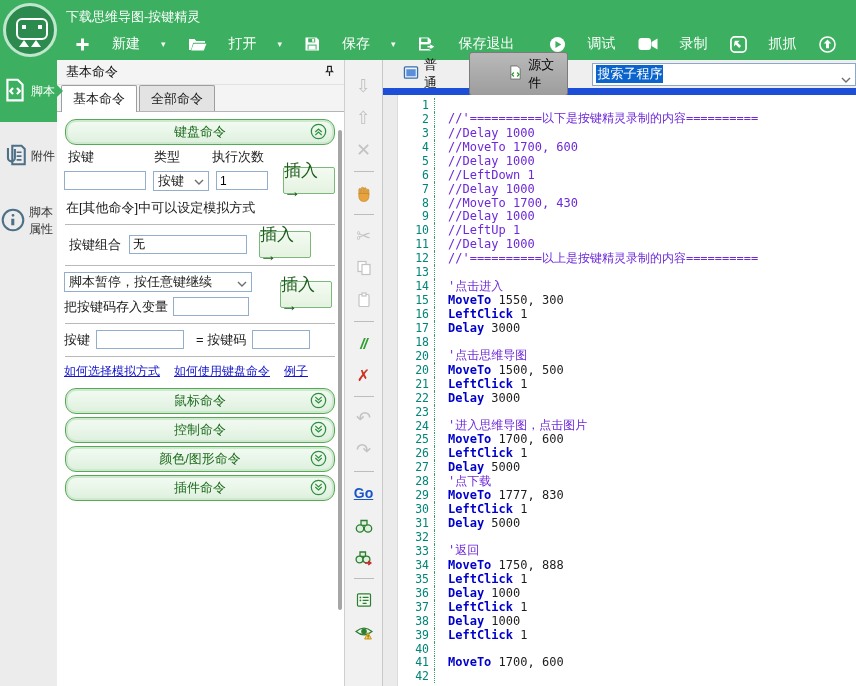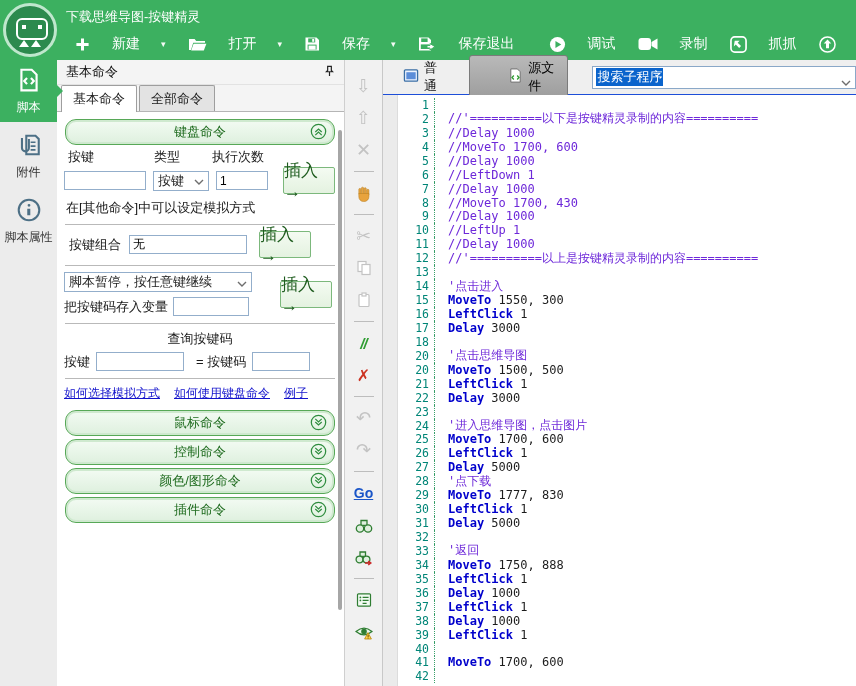--- a/index.html
+++ b/index.html
@@ -19,21 +19,21 @@
   .logo .foot{position:absolute;bottom:7px;width:0;height:0;border:5px solid transparent;border-bottom:7px solid #fff;}
   .logo .foot.l{left:13px}.logo .foot.r{right:13px}
   .win-title{position:absolute;left:66px;top:8px;color:#fff;font-size:13px;}
   .tb-row{position:absolute;left:64px;top:30px;right:4px;height:28px;display:flex;align-items:center;gap:0;}
   .tb-btn{display:flex;align-items:center;gap:22px;color:#fff;font-size:14px;padding:2px 11px;cursor:pointer;white-space:nowrap;}
   .tb-ico{display:flex;align-items:center;}
   .tb-caret{font-size:9px;margin-left:-1px;opacity:.95;}
   .tb-sep{width:1px;height:22px;background:rgba(255,255,255,.55);margin:0 6px;}
   
   .sidebar{position:absolute;left:0;top:60px;width:57px;height:626px;background:#ececec;overflow:visible;z-index:6;}
-  .sb-item{position:relative;height:62px;margin-bottom:3px;display:flex;flex-direction:column;align-items:center;justify-content:center;gap:3px;color:#4d7086;cursor:pointer;}
+  .sb-item{position:relative;height:62px;margin-bottom:3px;display:flex;flex-direction:row;align-items:center;justify-content:center;gap:3px;color:#4d7086;cursor:pointer;}
   .sb-item .sb-label{font-size:12px;color:#333;}
   .sb-item.active{background:#3cb060;color:#fff;}
   .sb-item.active .sb-label{color:#fff;}
   .sb-item.active::after{content:'';position:absolute;right:-6px;top:50%;margin-top:-7px;
     border:7px solid transparent;border-left:7px solid #3cb060;border-right:none;}
   
   .panel{position:absolute;left:57px;top:60px;width:288px;height:626px;background:#fff;border-right:1px solid #cfcfcf;box-sizing:border-box;z-index:5;}
   .panel-hd{height:24px;display:flex;align-items:center;justify-content:space-between;padding:0 9px;background:#f4f4f4;border-bottom:1px solid #e2e2e2;}
   .panel-hd .t{font-size:13px;color:#111;}
   .panel-tabs{height:26px;display:flex;align-items:flex-end;padding-left:4px;border-bottom:1px solid #b5b5b5;background:#f4f4f4;}
@@ -57,21 +57,21 @@
   .edit-toolbar{position:absolute;left:345px;top:60px;width:38px;height:626px;background:#f1f1f1;border-right:1px solid #c8c8c8;box-sizing:border-box;
     display:flex;flex-direction:column;align-items:center;padding-top:10px;}
   .mt-btn{height:22px;margin:5px 0;display:flex;align-items:center;justify-content:center;font-size:18px;cursor:pointer;width:30px;}
   .mt-btn.disabled{color:#c3c3c3;}
   .mt-btn.hand{color:#e09a30;}
   .mt-btn.comment{color:#2f9d32;font-weight:bold;font-style:italic;font-size:15px;letter-spacing:-1px;}
   .mt-btn.uncomment{color:#cc3322;font-weight:bold;font-size:16px;}
   .mt-btn.go{color:#1a55c8;font-size:14px;text-decoration:underline;font-weight:bold;}
   .mt-sep{width:20px;border-top:1px solid #bdbdbd;margin:5px 0;}
   
-  .rtop{position:absolute;left:383px;top:60px;width:473px;height:35px;background:#efefef;border-bottom:1px solid #1d4ed8;box-sizing:border-box;display:flex;align-items:center;}
+  .rtop{position:absolute;left:383px;top:60px;width:473px;height:35px;background:#efefef;border-bottom:7px solid #1d4ed8;box-sizing:border-box;display:flex;align-items:center;}
   .view-btn{display:flex;align-items:center;gap:5px;font-size:13px;color:#111;margin-left:14px;cursor:pointer;padding:3px 6px;}
   .view-btn.pressed{background:linear-gradient(#b9b9b9,#9d9d9d);border:1px solid #7b7b7b;border-radius:3px;color:#000;margin-left:18px;padding-left:38px;}
   .combo{position:relative;margin-left:24px;width:290px;height:23px;border:1px solid #8aa8c8;background:#fff;box-sizing:border-box;display:flex;align-items:center;padding:0 20px 0 3px;cursor:pointer;}
   .combo .sel{background:#0a64cc;color:#fff;font-size:13px;padding:0 1px;}
   .combo .chev{position:absolute;right:4px;top:7px;}
   
   .editor{position:absolute;left:383px;top:95px;width:473px;height:591px;background:#fff;overflow:hidden;}
   .ed-margin{position:absolute;left:0;top:0;width:14px;height:100%;background:#ebebeb;border-right:1px solid #dcdcdc;}
   .code-lines{position:absolute;left:14px;top:3px;right:0;font-family:"DejaVu Sans Mono","Liberation Mono",monospace;font-size:12px;}
   .code-line{height:13.95px;display:flex;align-items:center;white-space:pre;}
@@ -285,21 +285,20 @@
         <div class="kb-row" style="margin-top:5px;gap:5px;">
           <span class="lbl">把按键码存入变量</span>
           <input class="tin" style="width: 76px;">
         </div>
       </div>
       <span class="ins-btn" style="align-self:center;margin-right:4px;">插入→</span>
     </div>
 
     <hr class="hr">
 
-    <div class="lbl" style="text-align:center;margin:2px 0 4px;">查询按键码</div>
     <div class="kb-row" style="gap:6px;">
       <span class="lbl">按键</span>
       <input class="tin" style="width: 88px;">
       <span class="lbl" style="margin-left:6px;">= 按键码</span>
       <input class="tin" style="width: 58px;">
     </div>
 
     <hr class="hr">
 
     <div class="kb-row" style="gap:14px;" id="kb-links">

